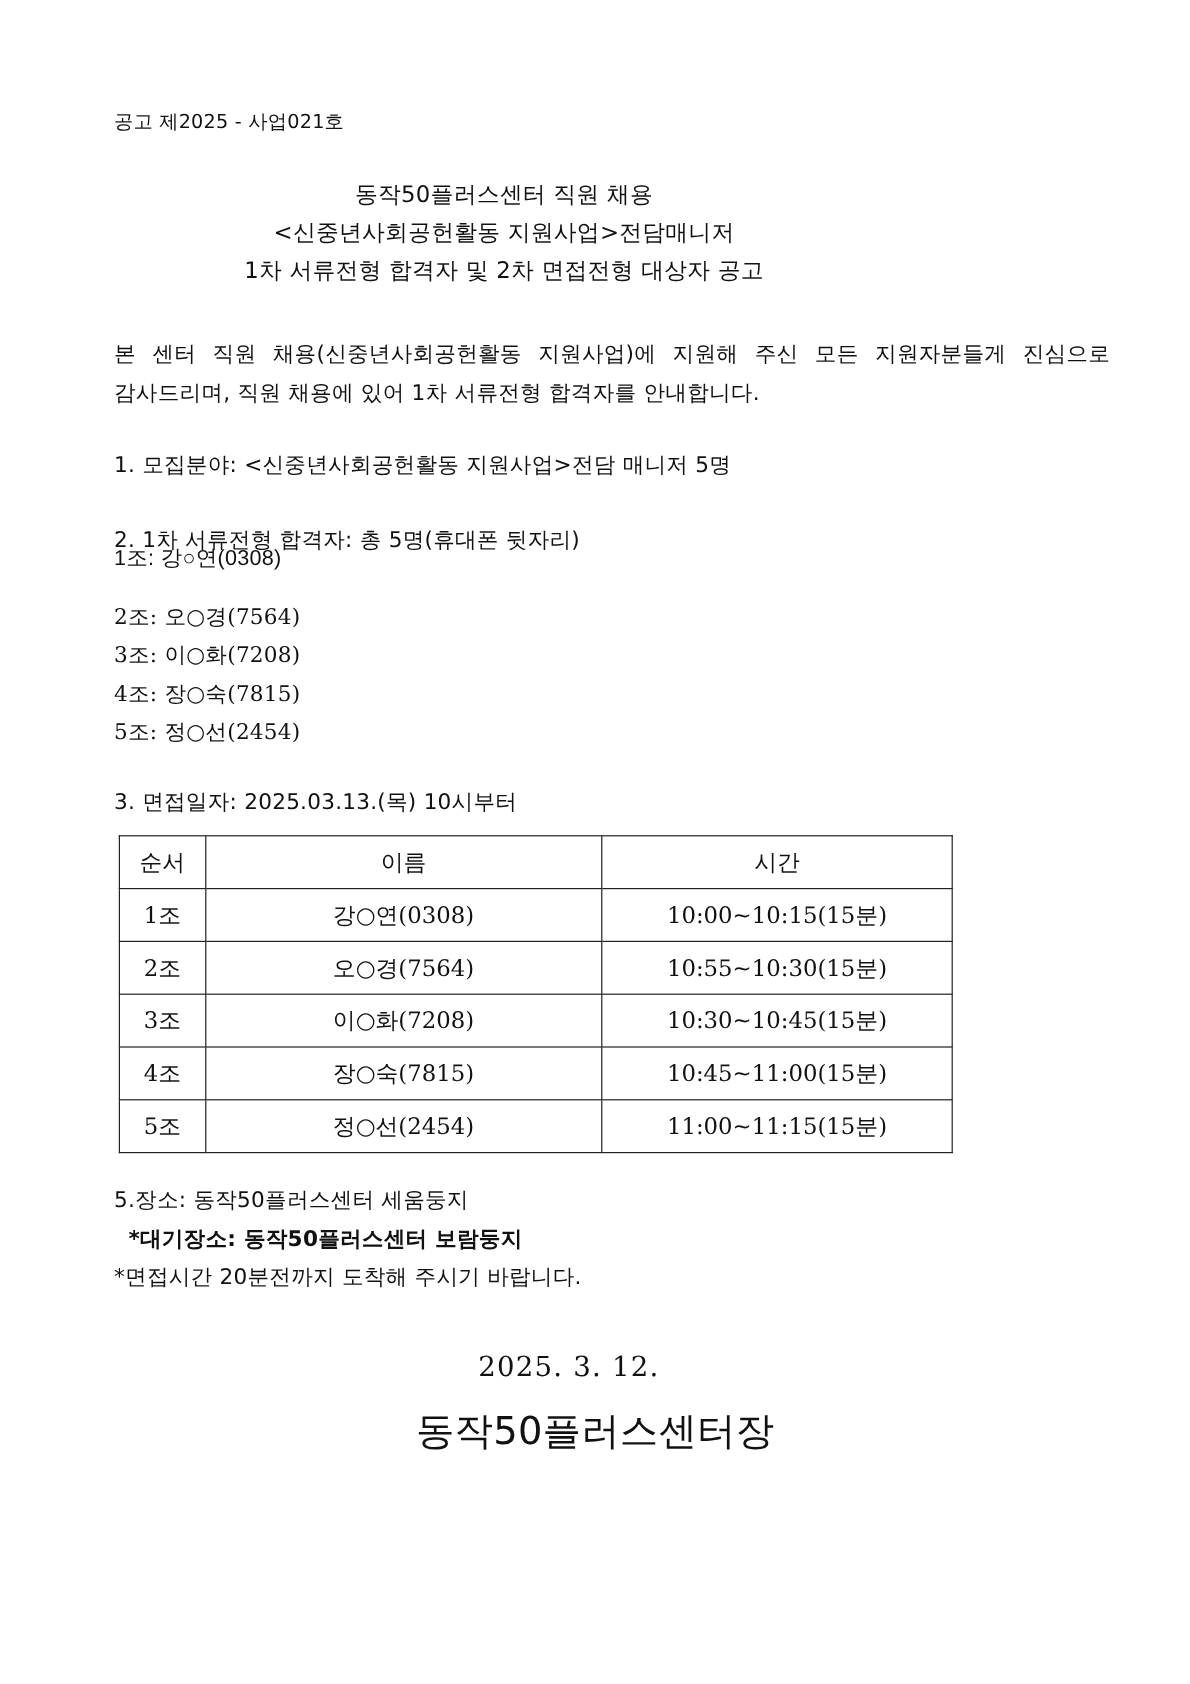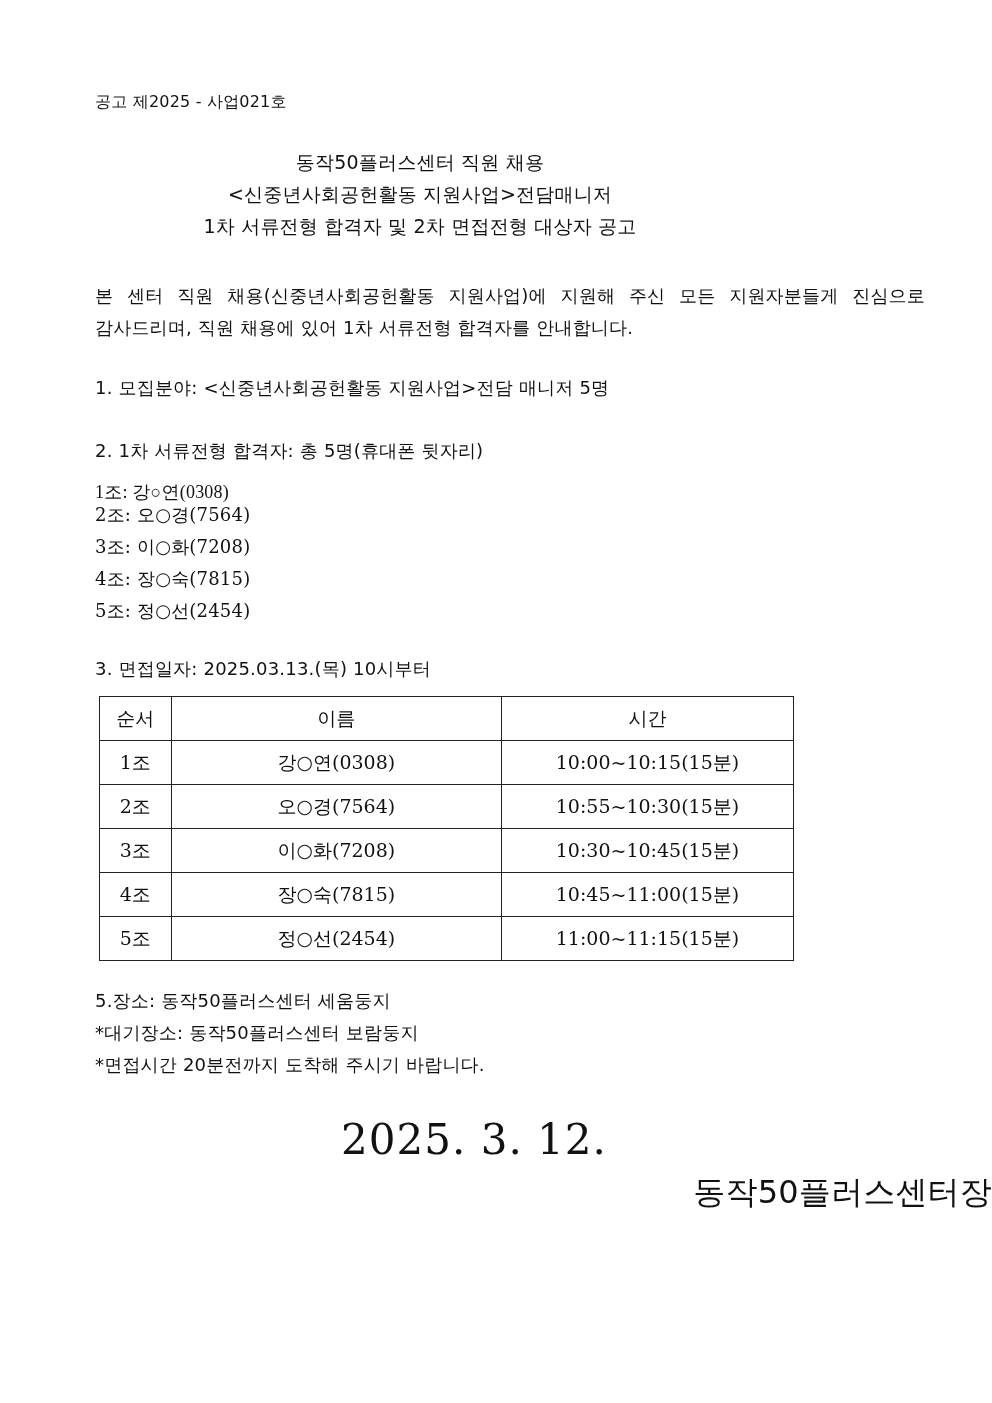--- a/index.html
+++ b/index.html
@@ -46,21 +46,21 @@
       white-space: normal;
       font-size: 18px;
       line-height: 32px;
       text-align: justify;
       word-break: keep-all;
     }
 
     .item { left: 95px; font-size: 18px; }
     .s1 { top: 376px; }
     .s2 { top: 439px; }
-    .g1 { top: 480px; font-family: Liberation Serif, serif; }
+    .g1 { top: 453px; font-family: Liberation Sans, sans-serif; }
     .g2 { top: 503px; font-family: "DejaVu Serif", "Liberation Serif", serif; }
     .g3 { top: 535px; font-family: "DejaVu Serif", "Liberation Serif", serif; }
     .g4 { top: 567px; font-family: "DejaVu Serif", "Liberation Serif", serif; }
     .g5 { top: 599px; font-family: "DejaVu Serif", "Liberation Serif", serif; }
     .s3 { top: 657px; }
 
     table.schedule {
       position: absolute;
       left: 99px; top: 696px;
       width: 695px;
@@ -74,36 +74,36 @@
       height: 43px;
       padding: 0;
       text-align: center;
       font-weight: normal;
     }
     table.schedule col.c1 { width: 82px; }
     table.schedule col.c2 { width: 384px; }
     table.schedule col.c3 { width: 319px; }
 
     .p1 { left: 95px; top: 989px; }
-    .p2 { left: 95px; top: 1021px; }
+    .p2 { left: 107px; top: 1021px; font-weight: bold; }
     .p3 { left: 95px; top: 1053px; }
 
     .sign-date {
       left: 0; width: 948px;
       top: 1118px;
       text-align: center;
       font-family: "DejaVu Serif", "Liberation Serif", serif;
-      font-size: 42px;
+      font-size: 23px;
       line-height: 44px;
       letter-spacing: 1px;
     }
     .sign-name {
       left: 0; width: 992px;
       top: 1170px;
-      text-align: right;
+      text-align: center;
       font-size: 32px;
       line-height: 44px;
     }
   </style>
 </head>
 <body>
 
 <div class="page">
 
   <div class="line notice-no">공고 제2025 - 사업021호</div>

